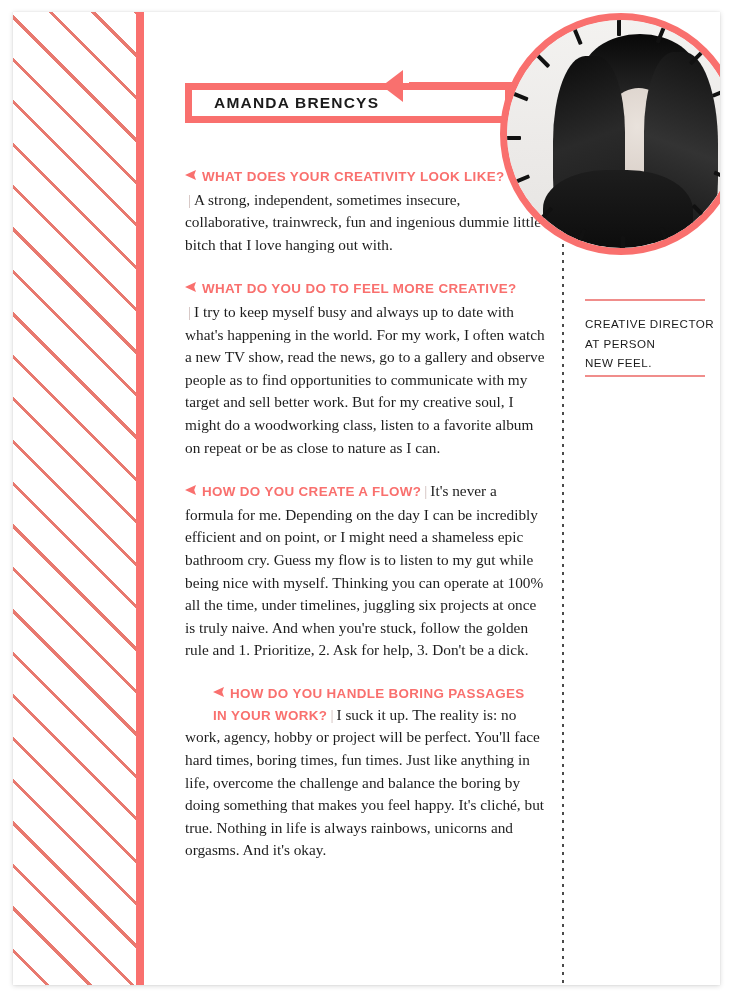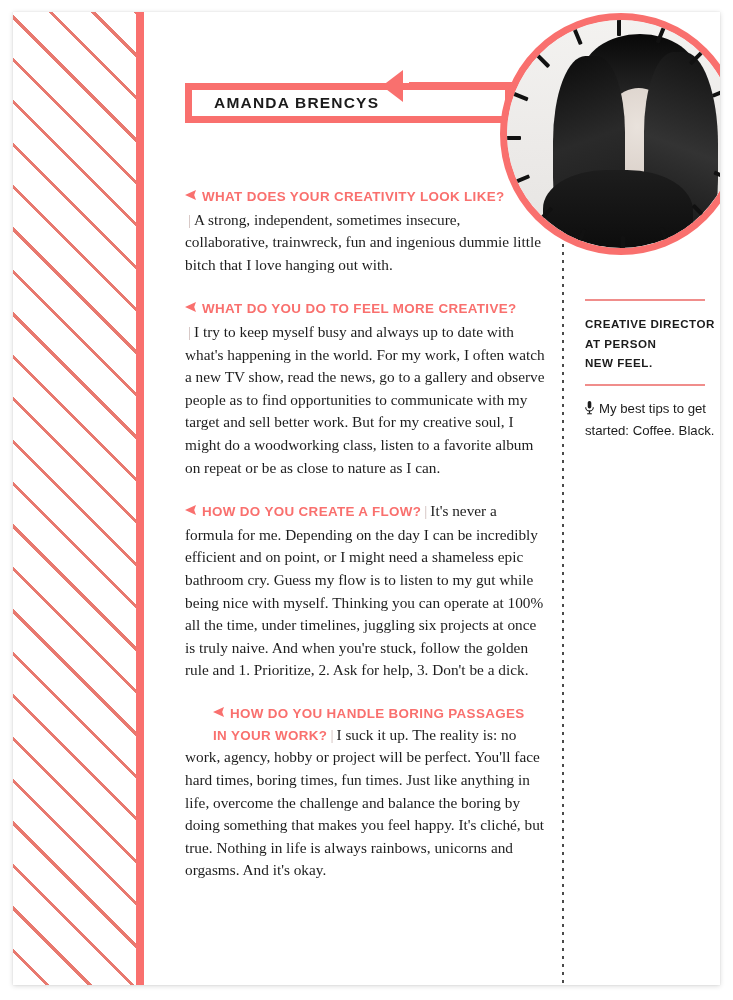--- a/index.html
+++ b/index.html
@@ -217,21 +217,21 @@
     height: 4px;
     background: #111111;
     border-radius: 1px;
     transform-origin: 0 50%;
   }
 
   
   .qa-wrap {
     position: absolute;
     left: 41px;
-    top: 173px;
+    top: 153px;
     width: 362px;
   }
   .qa-block { margin-bottom: 21px; }
   .qa-block.last { margin-bottom: 0; }
 
   .qa-text {
     font-family: "Liberation Serif", serif;
     font-size: 15.3px;
     line-height: 22.6px;
     color: #1d1d1d;
@@ -276,26 +276,25 @@
     left: 441px;
     top: 287px;
     width: 136px;
   }
   .rule {
     height: 2px;
     background: #f08d8b;
     width: 120px;
   }
   .credentials {
-    padding: 13px 0 11px 0;
+    padding: 13px 0 2px 0;
     font-size: 11.6px;
     letter-spacing: 0.5px;
     line-height: 19.5px;
     color: #1b1b1b;
-    font-weight: bold;
   }
   .credentials div { white-space: nowrap; }
   .tips {
     margin-top: 13px;
     font-size: 13.2px;
     line-height: 20.5px;
     color: #1b1b1b;
   }
   .mic-icon {
     display: inline-block;
@@ -382,22 +381,16 @@
     <div class="dotted-divider"></div>
 
     <div class="sidebar">
       <div class="rule"></div>
       <div class="credentials">
         <div>CREATIVE DIRECTOR</div>
         <div>AT PERSON</div>
         <div>NEW FEEL.</div>
       </div>
       <div class="rule"></div>
-      <div class="tips"><span class="mic-icon"><svg width="9" height="14" viewBox="0 0 9 14">
-              <rect x="2.7" y="0" width="3.6" height="7.6" rx="1.8" fill="#1b1b1b"></rect>
-              <path d="M0.7 6.2 a3.8 3.8 0 0 0 7.6 0" stroke="#1b1b1b" stroke-width="1.1" fill="none"></path>
-              <rect x="3.9" y="9.6" width="1.2" height="2.6" fill="#1b1b1b"></rect>
-              <rect x="2.2" y="12.2" width="4.6" height="1.1" fill="#1b1b1b"></rect>
-            </svg></span><span>My best tips to get started: Coffee. Black.</span></div>
     </div>
 
   </div>
 </div>
 
 </body></html>

